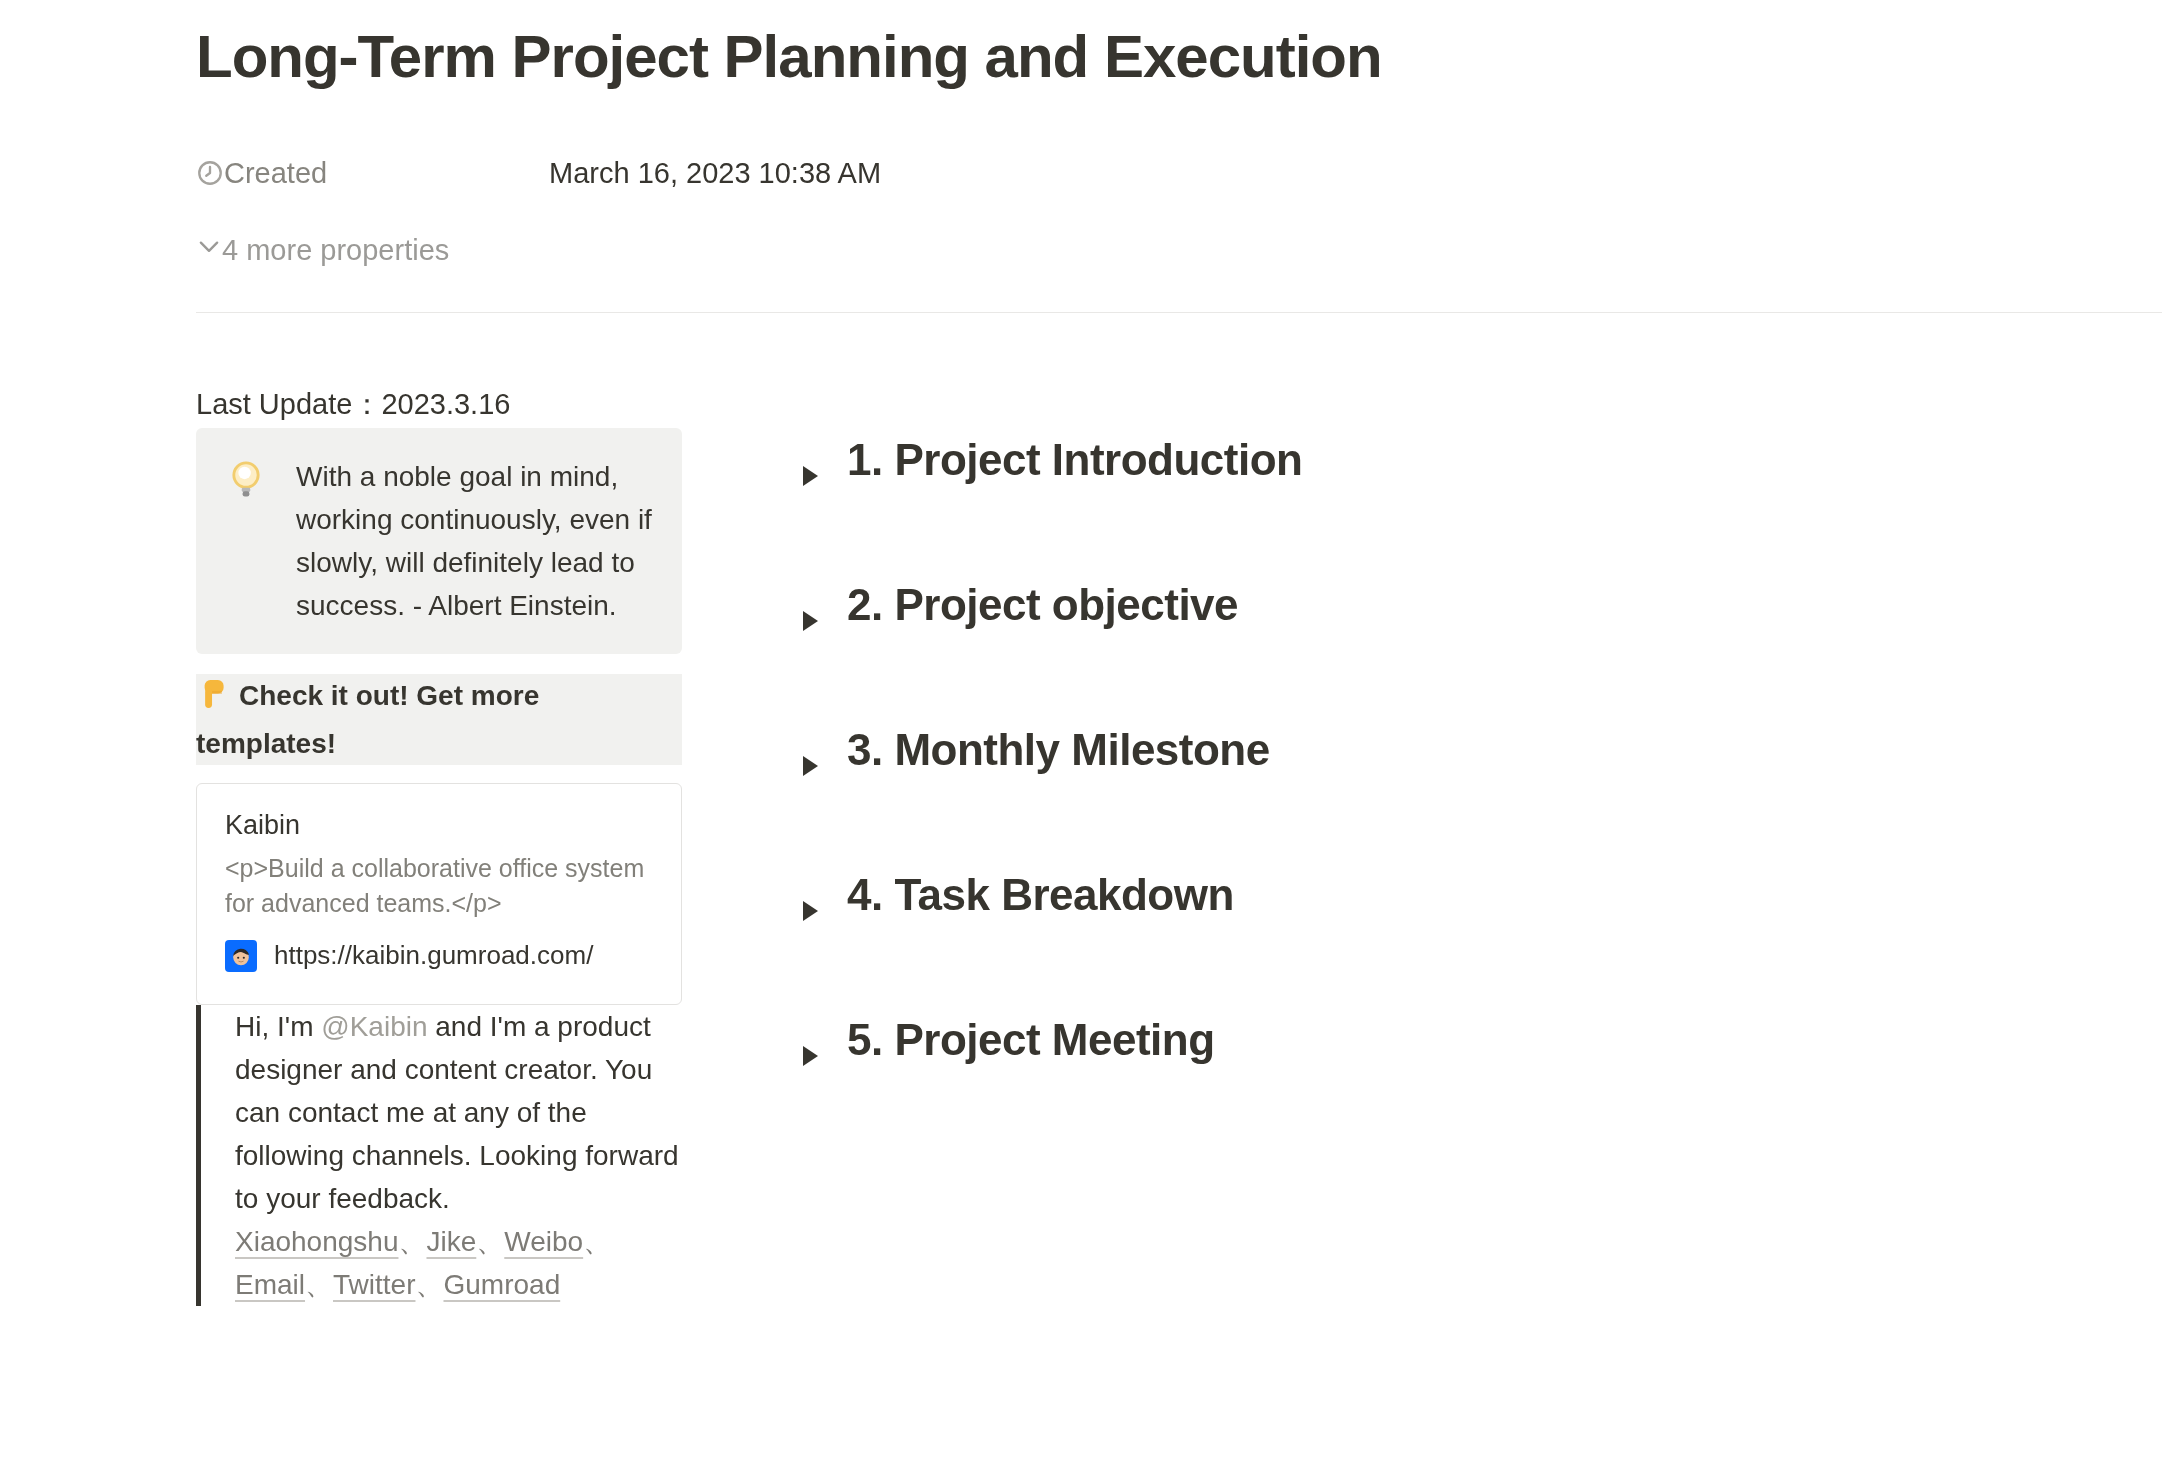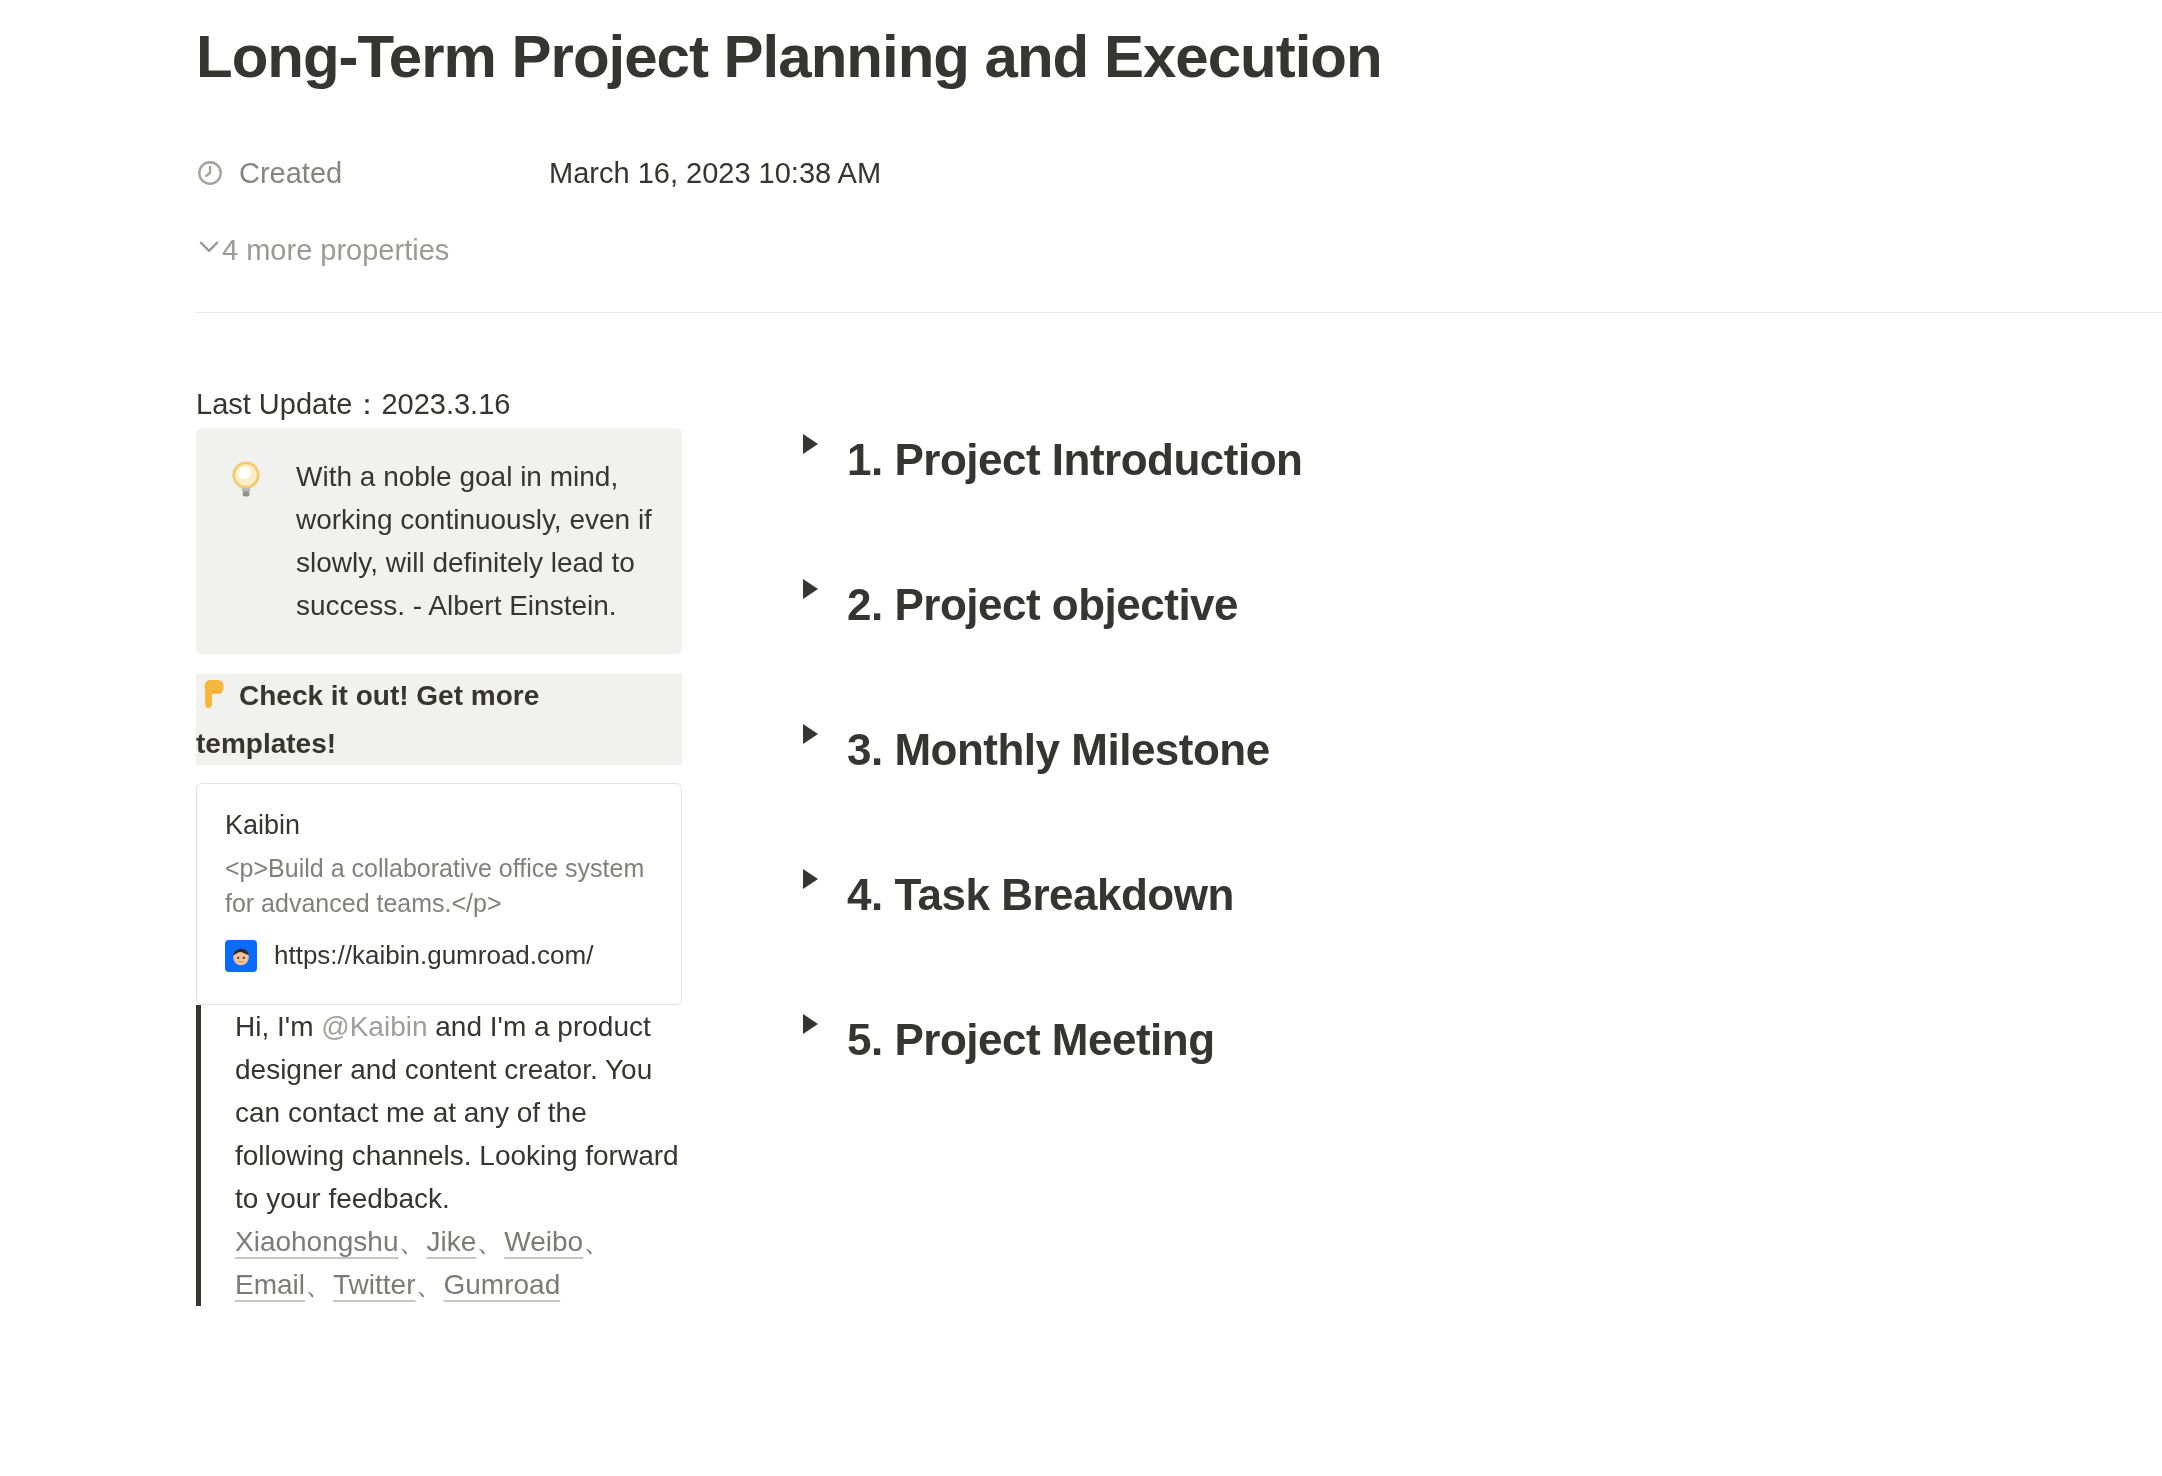--- a/index.html
+++ b/index.html
@@ -14,21 +14,21 @@
   }
   .content { padding:24px 0 0 196px; }
 
   
   .title {
     font-size:60px; font-weight:700; letter-spacing:-1px;
     line-height:66px; color:#37352f;
   }
   .props { margin-top:62px; }
   .prop-row { display:flex; align-items:center; font-size:29px; height:42px; }
-  .prop-left { width:353px; display:flex; align-items:center; gap:15px; color:#87857f; }
+  .prop-left { width:353px; display:flex; align-items:center; color:#87857f; }
   .prop-left svg { flex:0 0 auto; display:block; }
   .prop-value { color:#37352f; }
 
   .more-props {
     margin-top:36px; display:flex; align-items:center; 
     color:#9b9a97; font-size:29px; height:40px; width:fit-content; cursor:pointer;
   }
 
   .divider { margin-top:42px; border-top:1px solid #e9e8e6; margin-right:0; }
 
@@ -71,21 +71,21 @@
   .quote p { color:#37352f; }
   .mention { color:#a09e98; }
   .quote-links { color:#7d7b76; }
   .soc-link {
     color:#7d7b76; text-decoration:underline; text-decoration-color:#c9c7c3;
     text-underline-offset:6px; cursor:pointer;
   }
   .sep { color:#7d7b76; }
 
   
-  .toc-item { display:flex; align-items:flex-start; margin-bottom:93px; cursor:pointer; }
+  .toc-item { display:flex; align-items:flex-end; margin-bottom:93px; cursor:pointer; }
   .tri-box { width:51px; flex:0 0 51px; display:flex; align-items:center; }
   .tri {
     width:0; height:0; margin-left:7px;
     border-left:15px solid #37352f;
     border-top:10px solid transparent;
     border-bottom:10px solid transparent;
   }
   .toc-label { font-size:44px; font-weight:700; letter-spacing:-0.5px; line-height:52px; color:#37352f; }
 </style>
 </head>

